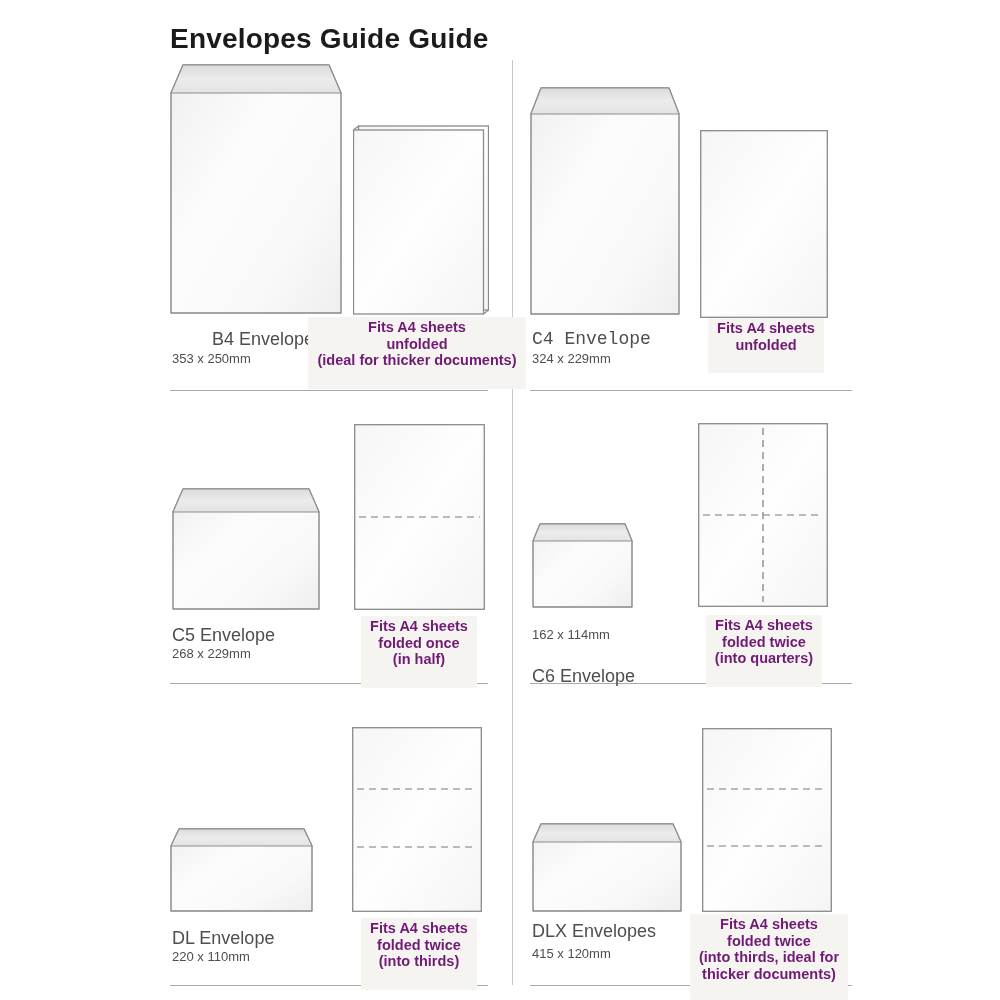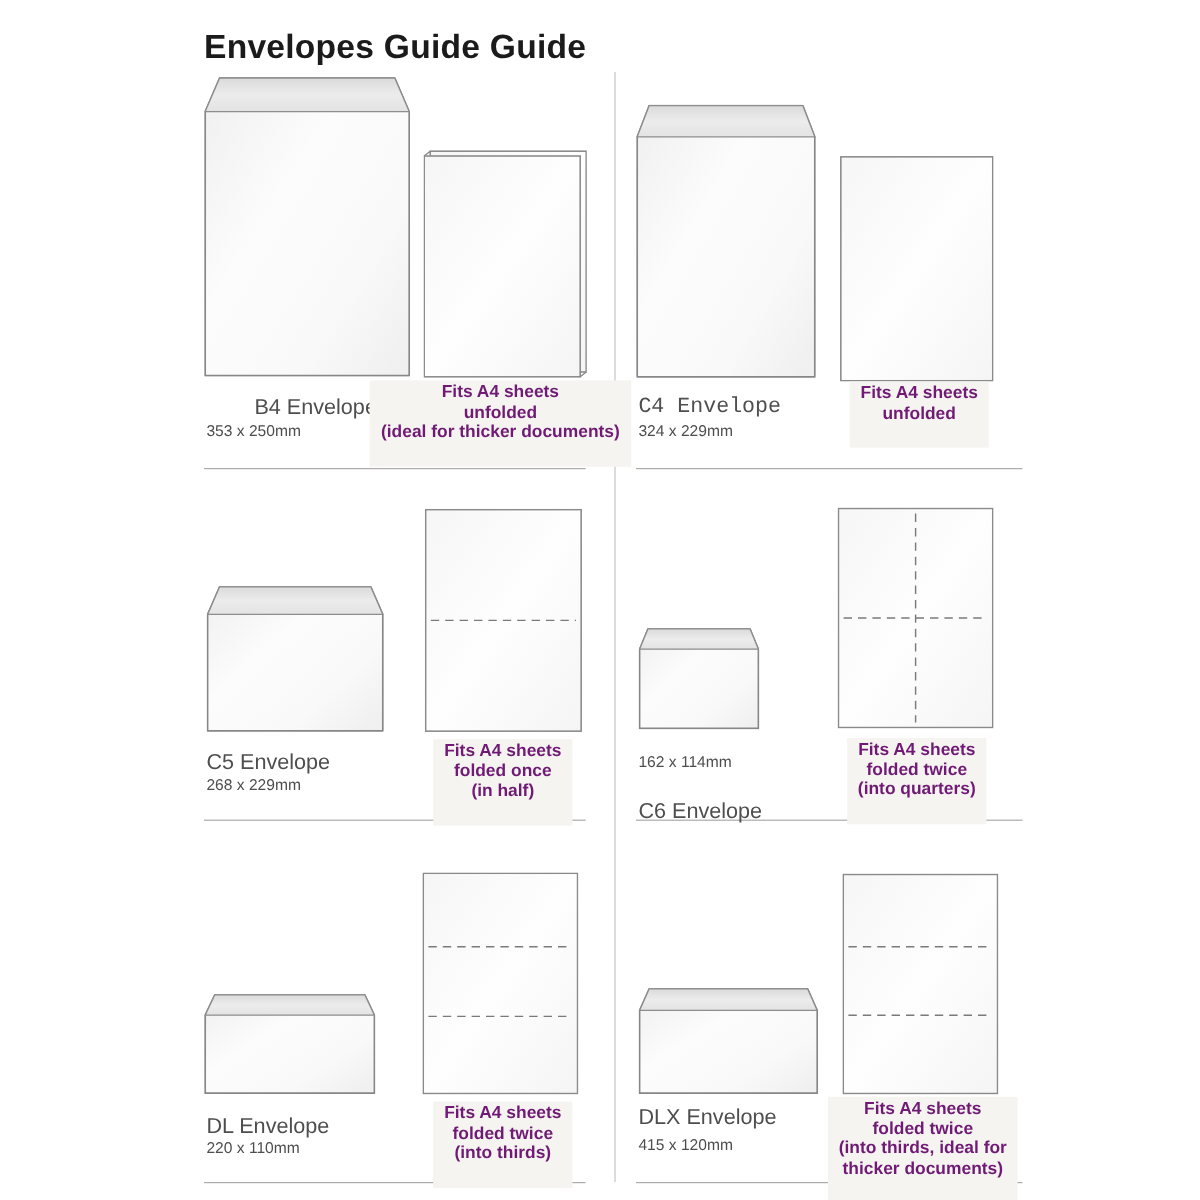--- a/index.html
+++ b/index.html
@@ -199,19 +199,19 @@
 <section class="cell" id="cell-dlx">
   <svg class="env" id="dlx-env" viewBox="0 0 150 89">
     <polygon class="body" points="9,1 141,1 149,19 149,88 1,88 1,19"></polygon>
     <polygon class="flap" points="9,1 141,1 149,19 1,19"></polygon>
   </svg>
   <svg class="sheet" id="dlx-sheet" viewBox="0 0 130 184">
     <rect class="paper" x="0.7" y="0.7" width="128.6" height="182.6"></rect>
     <line class="fold" x1="5" y1="61" x2="125" y2="61"></line>
     <line class="fold" x1="5" y1="118" x2="125" y2="118"></line>
   </svg>
-  <div class="env-name" id="dlx-name">DLX Envelope</div>
+  <div class="env-name" id="dlx-name">DLX Envelopes</div>
   <div class="env-size" id="dlx-size">415 x 120mm</div>
   <div class="fits" id="dlx-fits"><span>Fits A4 sheets
 folded twice
 (into thirds, ideal for
 thicker documents)</span></div>
 </section>
 
 </body></html>

